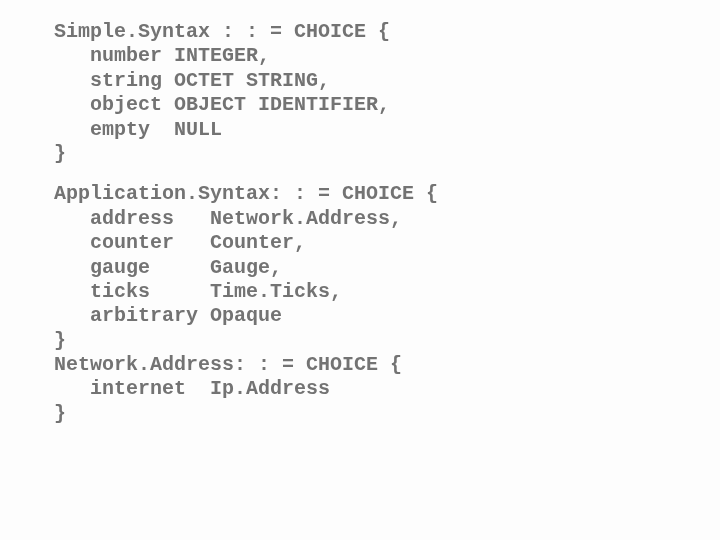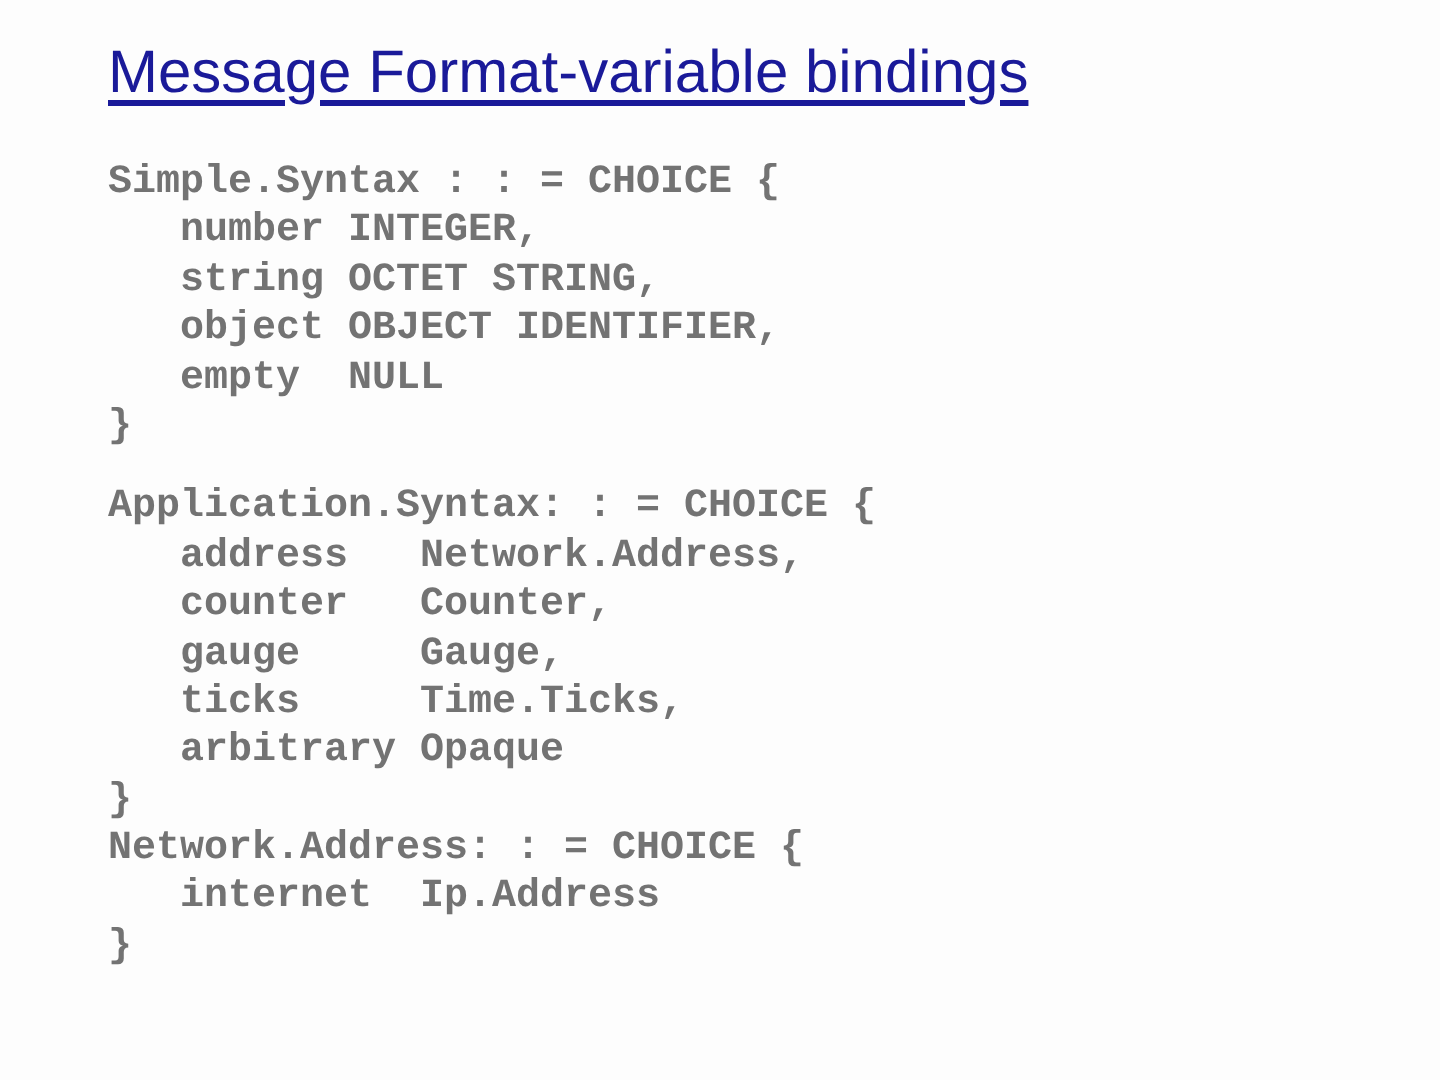--- a/index.html
+++ b/index.html
@@ -30,21 +30,20 @@
       color: #737373;
       white-space: pre;
       line-height: 1.22;
       margin-bottom: 16px;
     }
   </style>
 </head>
 <body>
 
 <div class="slide">
-  <div class="title">Message Format-variable bindings</div>
   <div class="code-block">Simple.Syntax : : = CHOICE {
    number INTEGER,
    string OCTET STRING,
    object OBJECT IDENTIFIER,
    empty  NULL
 }</div>
   <div class="code-block">Application.Syntax: : = CHOICE {
    address   Network.Address,
    counter   Counter,
    gauge     Gauge,

